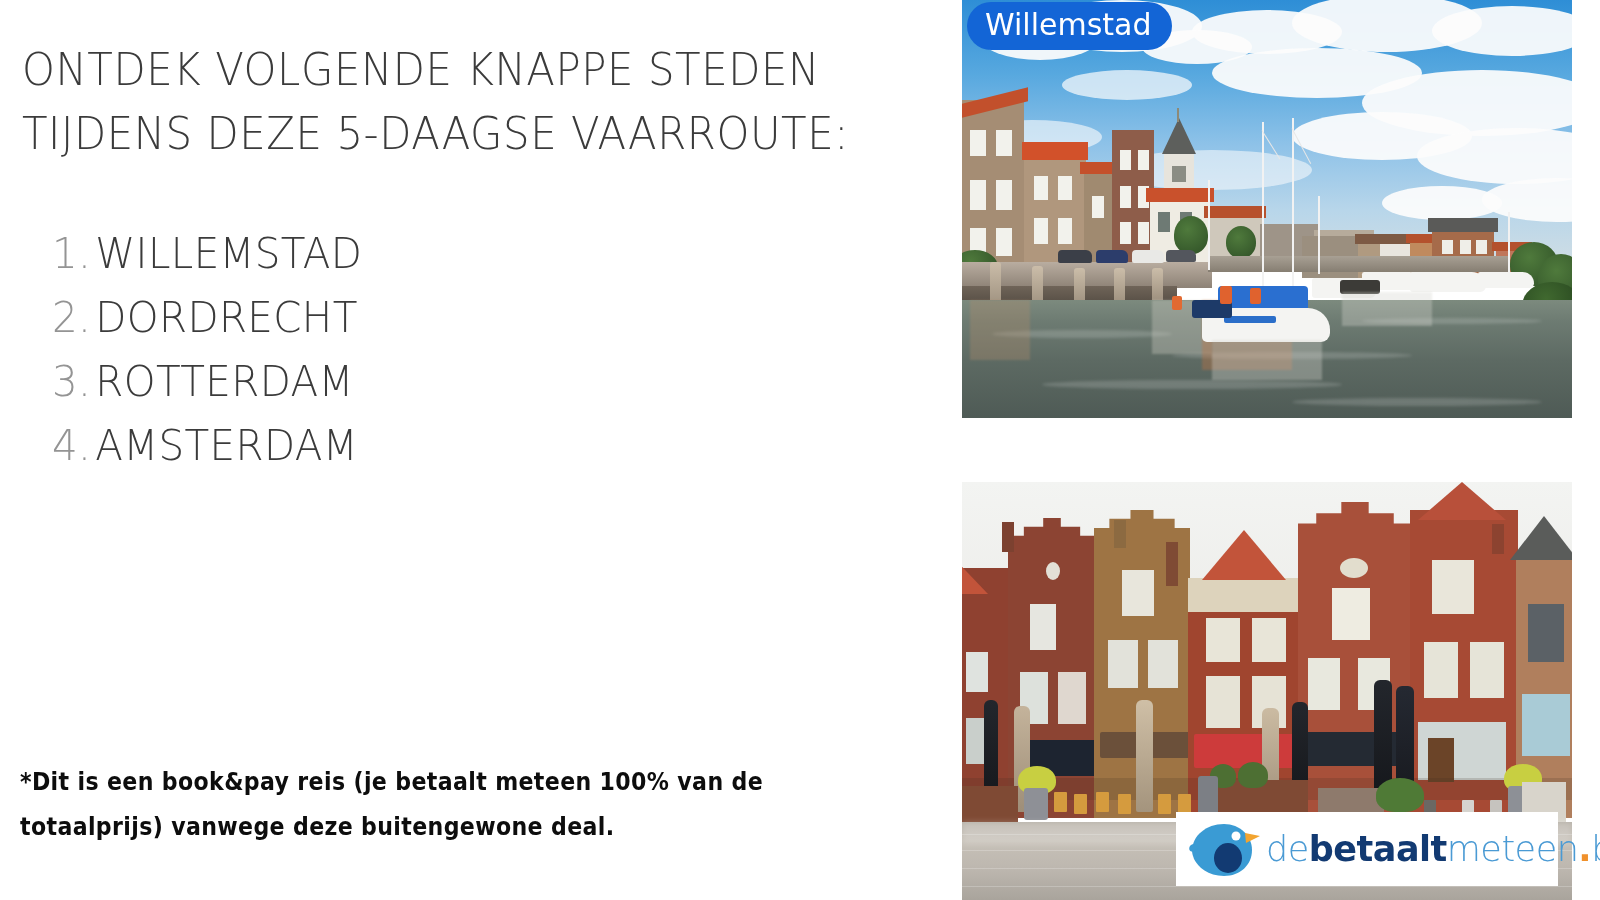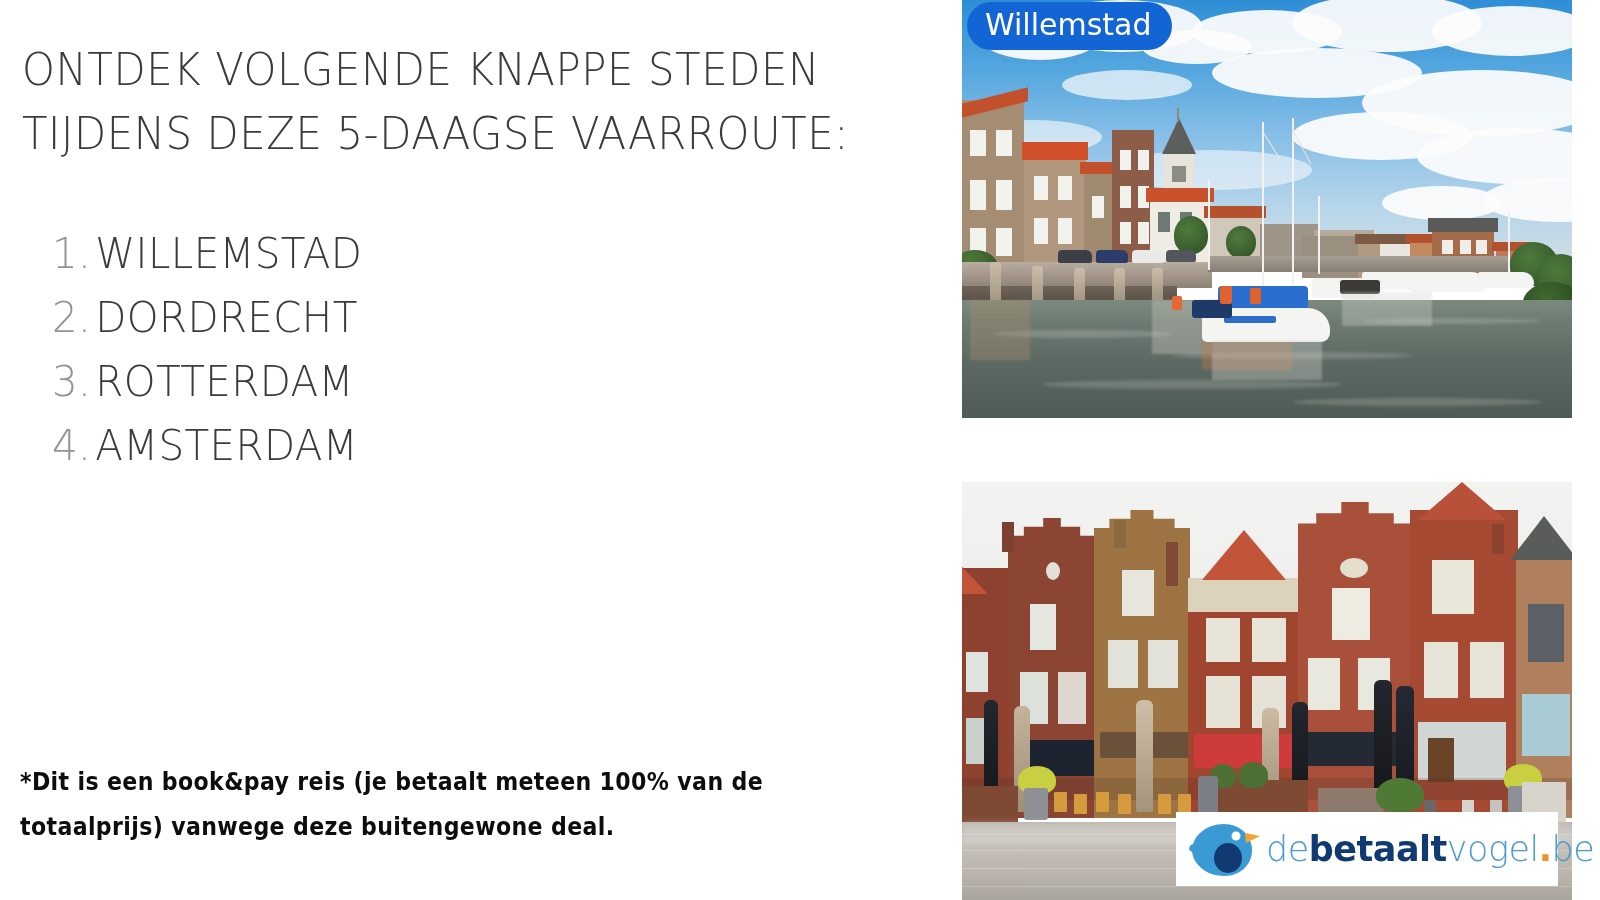--- a/index.html
+++ b/index.html
@@ -583,17 +583,17 @@
     </div>
 
     <div class="logo-box">
       <svg class="logo-bird" viewBox="0 0 74 64">
         <path d="M4 34 C4 19 18 7 36 7 C52 7 64 19 64 33 C64 48 52 59 36 59 C20 59 10 50 6 42 C5 39 4 36 4 34 Z" fill="#3a9bd4"></path>
         <path d="M6 34 C2 36 0 32 2 29 C4 26 9 27 11 31 Z" fill="#3a9bd4"></path>
         <path d="M57 16 L72 19 L58 26 Z" fill="#f2a430"></path>
         <ellipse cx="40" cy="41" rx="14" ry="15" fill="#123a72"></ellipse>
         <circle cx="48" cy="19" r="4.5" fill="#ffffff"></circle>
       </svg>
-      <div class="logo-text"><span class="lt-de">de</span><span class="lt-blauwe">betaalt</span><span class="lt-vogel">vogel</span><span class="lt-dot">.</span><span class="lt-be">be</span></div>
+      <div class="logo-text"><span class="lt-de">de</span><span class="lt-blauwe">betaalt</span><span class="lt-vogel">meteen</span><span class="lt-dot">.</span><span class="lt-be">be</span></div>
     </div>
 
   </div>
 </div>
 
 </body></html>

